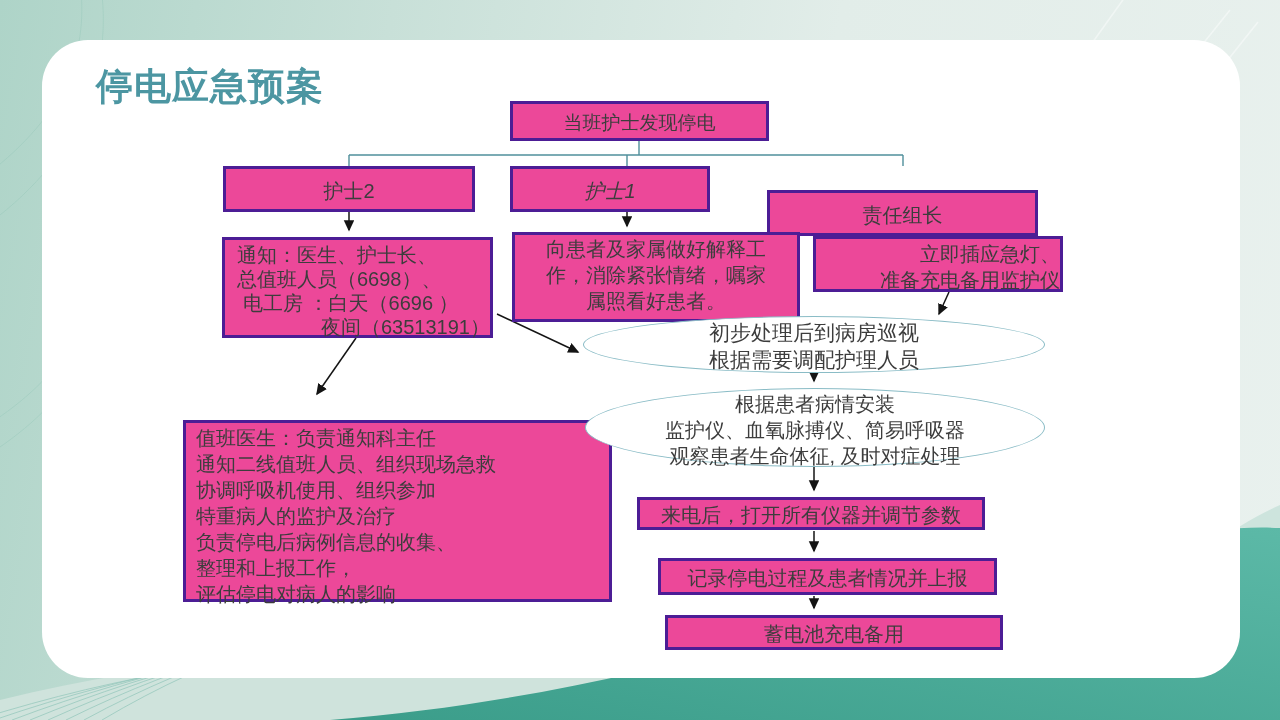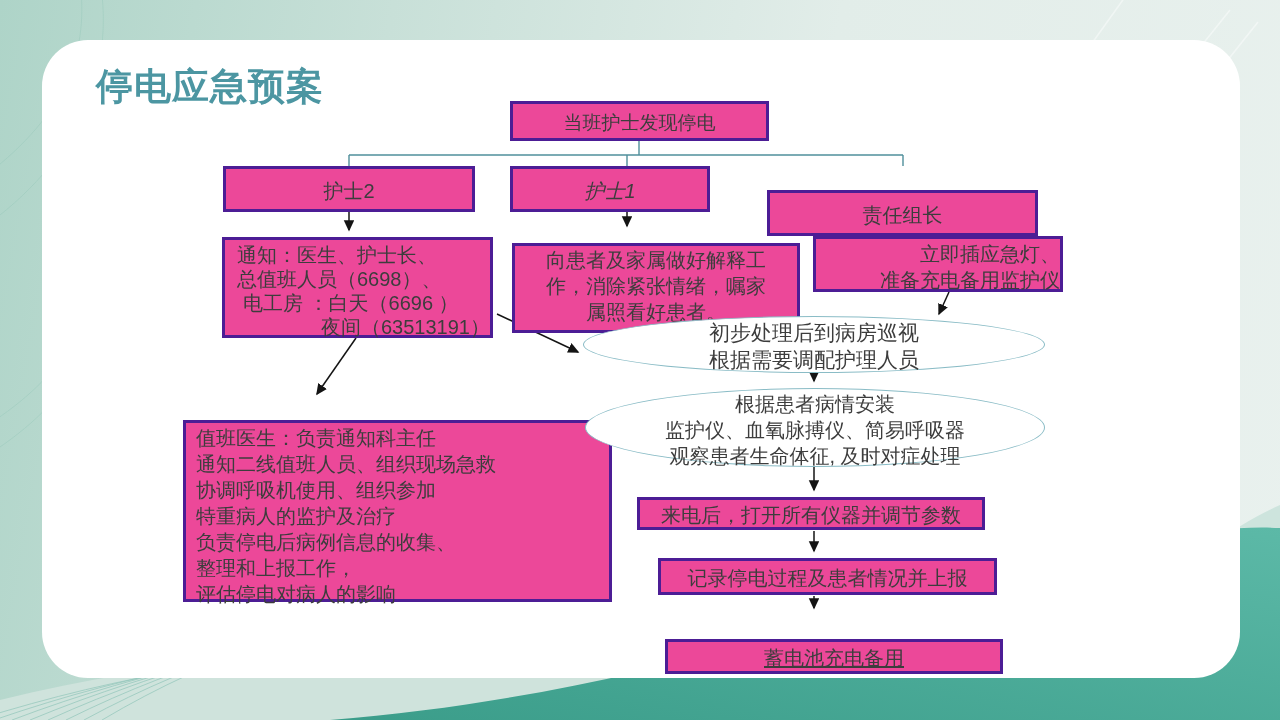--- a/index.html
+++ b/index.html
@@ -24,28 +24,28 @@
   .ctr{text-align:center;}
   .ln{white-space:pre;}
   
   .b-top   {left:510px;top:101px;width:259px;height:40px;line-height:38px;font-size:19px;}
   .b-n2    {left:223px;top:166px;width:252px;height:46px;line-height:44px;}
   .b-n1    {left:510px;top:166px;width:200px;height:46px;line-height:44px;font-style:italic;}
   .b-lead  {left:767px;top:166px;width:271px;height:46px;line-height:44px;margin-top:24px;}
   .b-notify{left:222px;top:237px;width:271px;height:101px;padding:3px 0 0 12px;line-height:24px;}
   .b-notify .i1{padding-left:6px;}
   .b-notify .i2{padding-left:84px;}
-  .b-explain{left:512px;top:243px;width:288px;height:90px;line-height:26px;padding-top:1px;}
+  .b-explain{left:512px;top:232px;width:288px;height:90px;line-height:26px;padding-top:1px;}
   .b-light {left:813px;top:236px;width:250px;height:56px;line-height:26px;padding-top:2px;text-align:right;}
   .b-doctor{left:183px;top:420px;width:429px;height:182px;line-height:26px;padding:2px 0 17px 10px;font-size:20px;}
   .e-patrol{left:583px;top:316px;width:462px;height:57px;line-height:27px;padding-top:2px;font-size:21px;}
   .e-install{left:585px;top:388px;width:460px;height:79px;line-height:26px;padding-top:2px;}
   .b-power {left:637px;top:497px;width:348px;height:33px;line-height:31px;}
   .b-record{left:658px;top:558px;width:339px;height:37px;line-height:35px;}
-  .b-batt  {left:665px;top:639px;width:338px;height:35px;line-height:33px;text-decoration:underline;}
+  .b-batt  {left:665px;top:615px;width:338px;height:35px;line-height:33px;}
   svg{display:block;}
 </style>
 </head>
 <body>
 
 <svg id="bg-decor" viewBox="0 0 1280 720">
   <defs>
     <linearGradient id="wavegrad" x1="0" y1="1" x2="1" y2="0">
       <stop offset="0" stop-color="#3b9d8a"></stop>
       <stop offset="1" stop-color="#5cb9a7"></stop>

